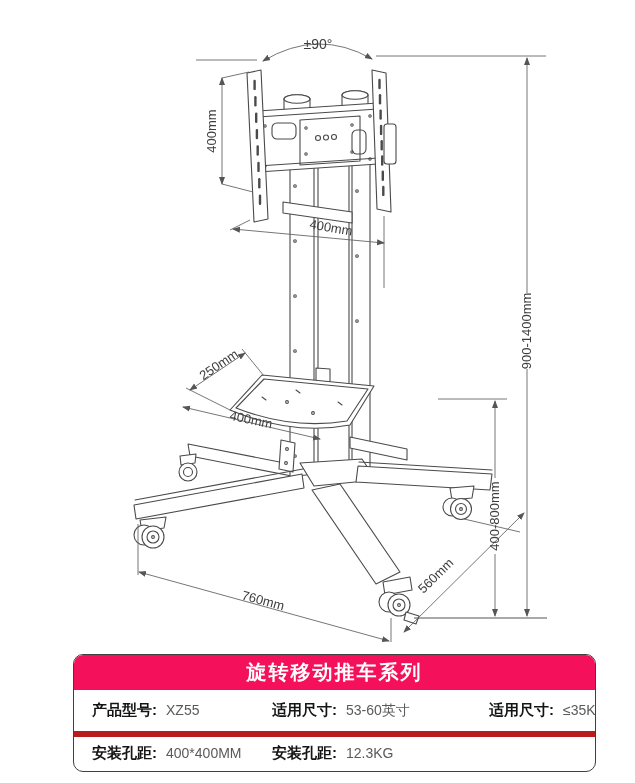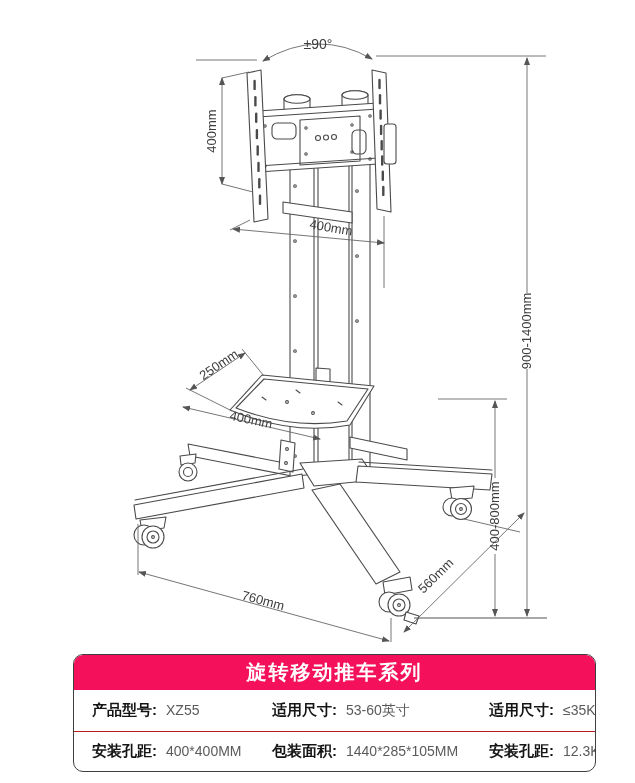--- a/index.html
+++ b/index.html
@@ -21,21 +21,21 @@
     height:35px;border-radius:8px 8px 0 0;
     display:flex;align-items:center;justify-content:center;
     color:#fff;font-size:20px;font-weight:bold;letter-spacing:2px;
     background:#f4105a;
   }
   .spec-rows{position:absolute;left:0;right:0;top:35px;bottom:0;}
   .spec-row{
     height:50%;display:grid;grid-template-columns:180px 217px 1fr;
     align-items:center;padding-left:18px;box-sizing:border-box;
   }
-  .spec-row + .spec-row{border-top:1px solid #b91c1c;}
+  .spec-row + .spec-row{border-top:6px solid #b91c1c;}
   .cell{white-space:nowrap;}
   .cell .lbl{font-size:15px;font-weight:bold;color:#141414;}
   .cell .val{font-size:14px;color:#5a5a5a;margin-left:9px;}
 </style>
 </head>
 <body>
 
 <div class="diagram-wrap">
 <svg width="635" height="650" viewBox="0 0 635 650" xmlns="http://www.w3.org/2000/svg">
   <defs>
@@ -244,20 +244,17 @@
       </div>
       <div class="cell">
         <span class="lbl">适用尺寸:</span><span class="val">≤35KG</span>
       </div>
     </div>
     <div class="spec-row">
       <div class="cell">
         <span class="lbl">安装孔距:</span><span class="val">400*400MM</span>
       </div>
       <div class="cell">
-        <span class="lbl">包装面积:</span><span class="val">1440*285*105MM</span>
-      </div>
-      <div class="cell">
         <span class="lbl">安装孔距:</span><span class="val">12.3KG</span>
       </div>
     </div>
   </div>
 </div>
 
 </body></html>

